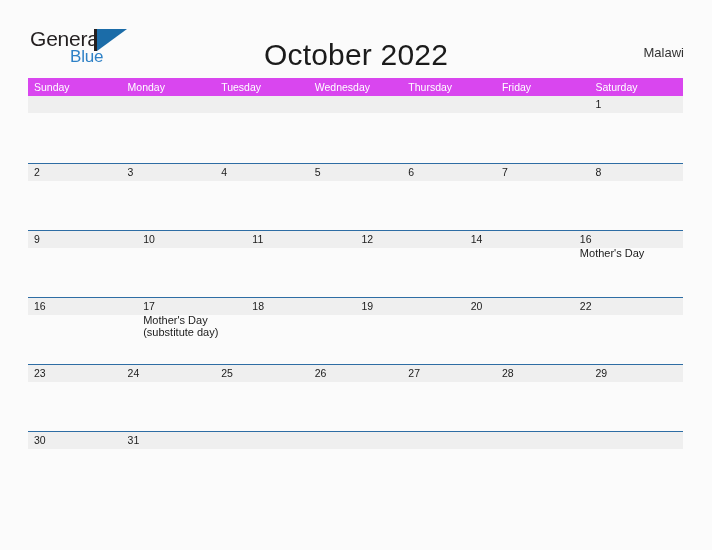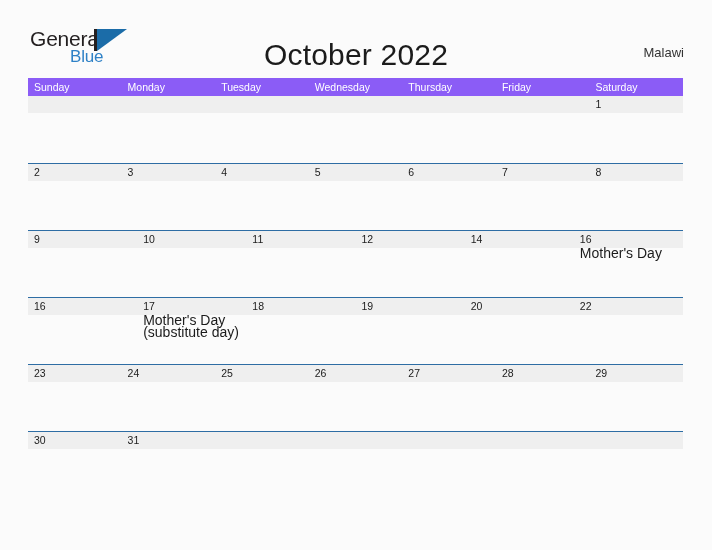--- a/index.html
+++ b/index.html
@@ -101,21 +101,21 @@
   
   .calendar {
     position: absolute;
     left: 28px;
     top: 78px;
     width: 655px;
   }
 
   .weekday-header {
     display: flex;
-    background: #8b5cf6;
+    background: #d946ef;
     height: 18px;
   }
   .weekday-cell {
     flex: 1 1 0;
     color: #ffffff;
     font-size: 10.5px;
     line-height: 18px;
     padding-left: 6px;
     white-space: nowrap;
     overflow: hidden;
@@ -151,21 +151,21 @@
     font-size: 10.5px;
     color: #1b1b1b;
     line-height: 13px;
     height: 15px;
     display: block;
   }
   .day-events {
     margin-top: 0;
   }
   .day-event {
-    font-size: 14px;
+    font-size: 11px;
     color: #1b1b1b;
     line-height: 11.5px;
     white-space: nowrap;
   }
   .day-cell.empty .day-number { visibility: hidden; }
 </style>
 </head>
 <body>
 
 <div class="page-header">

